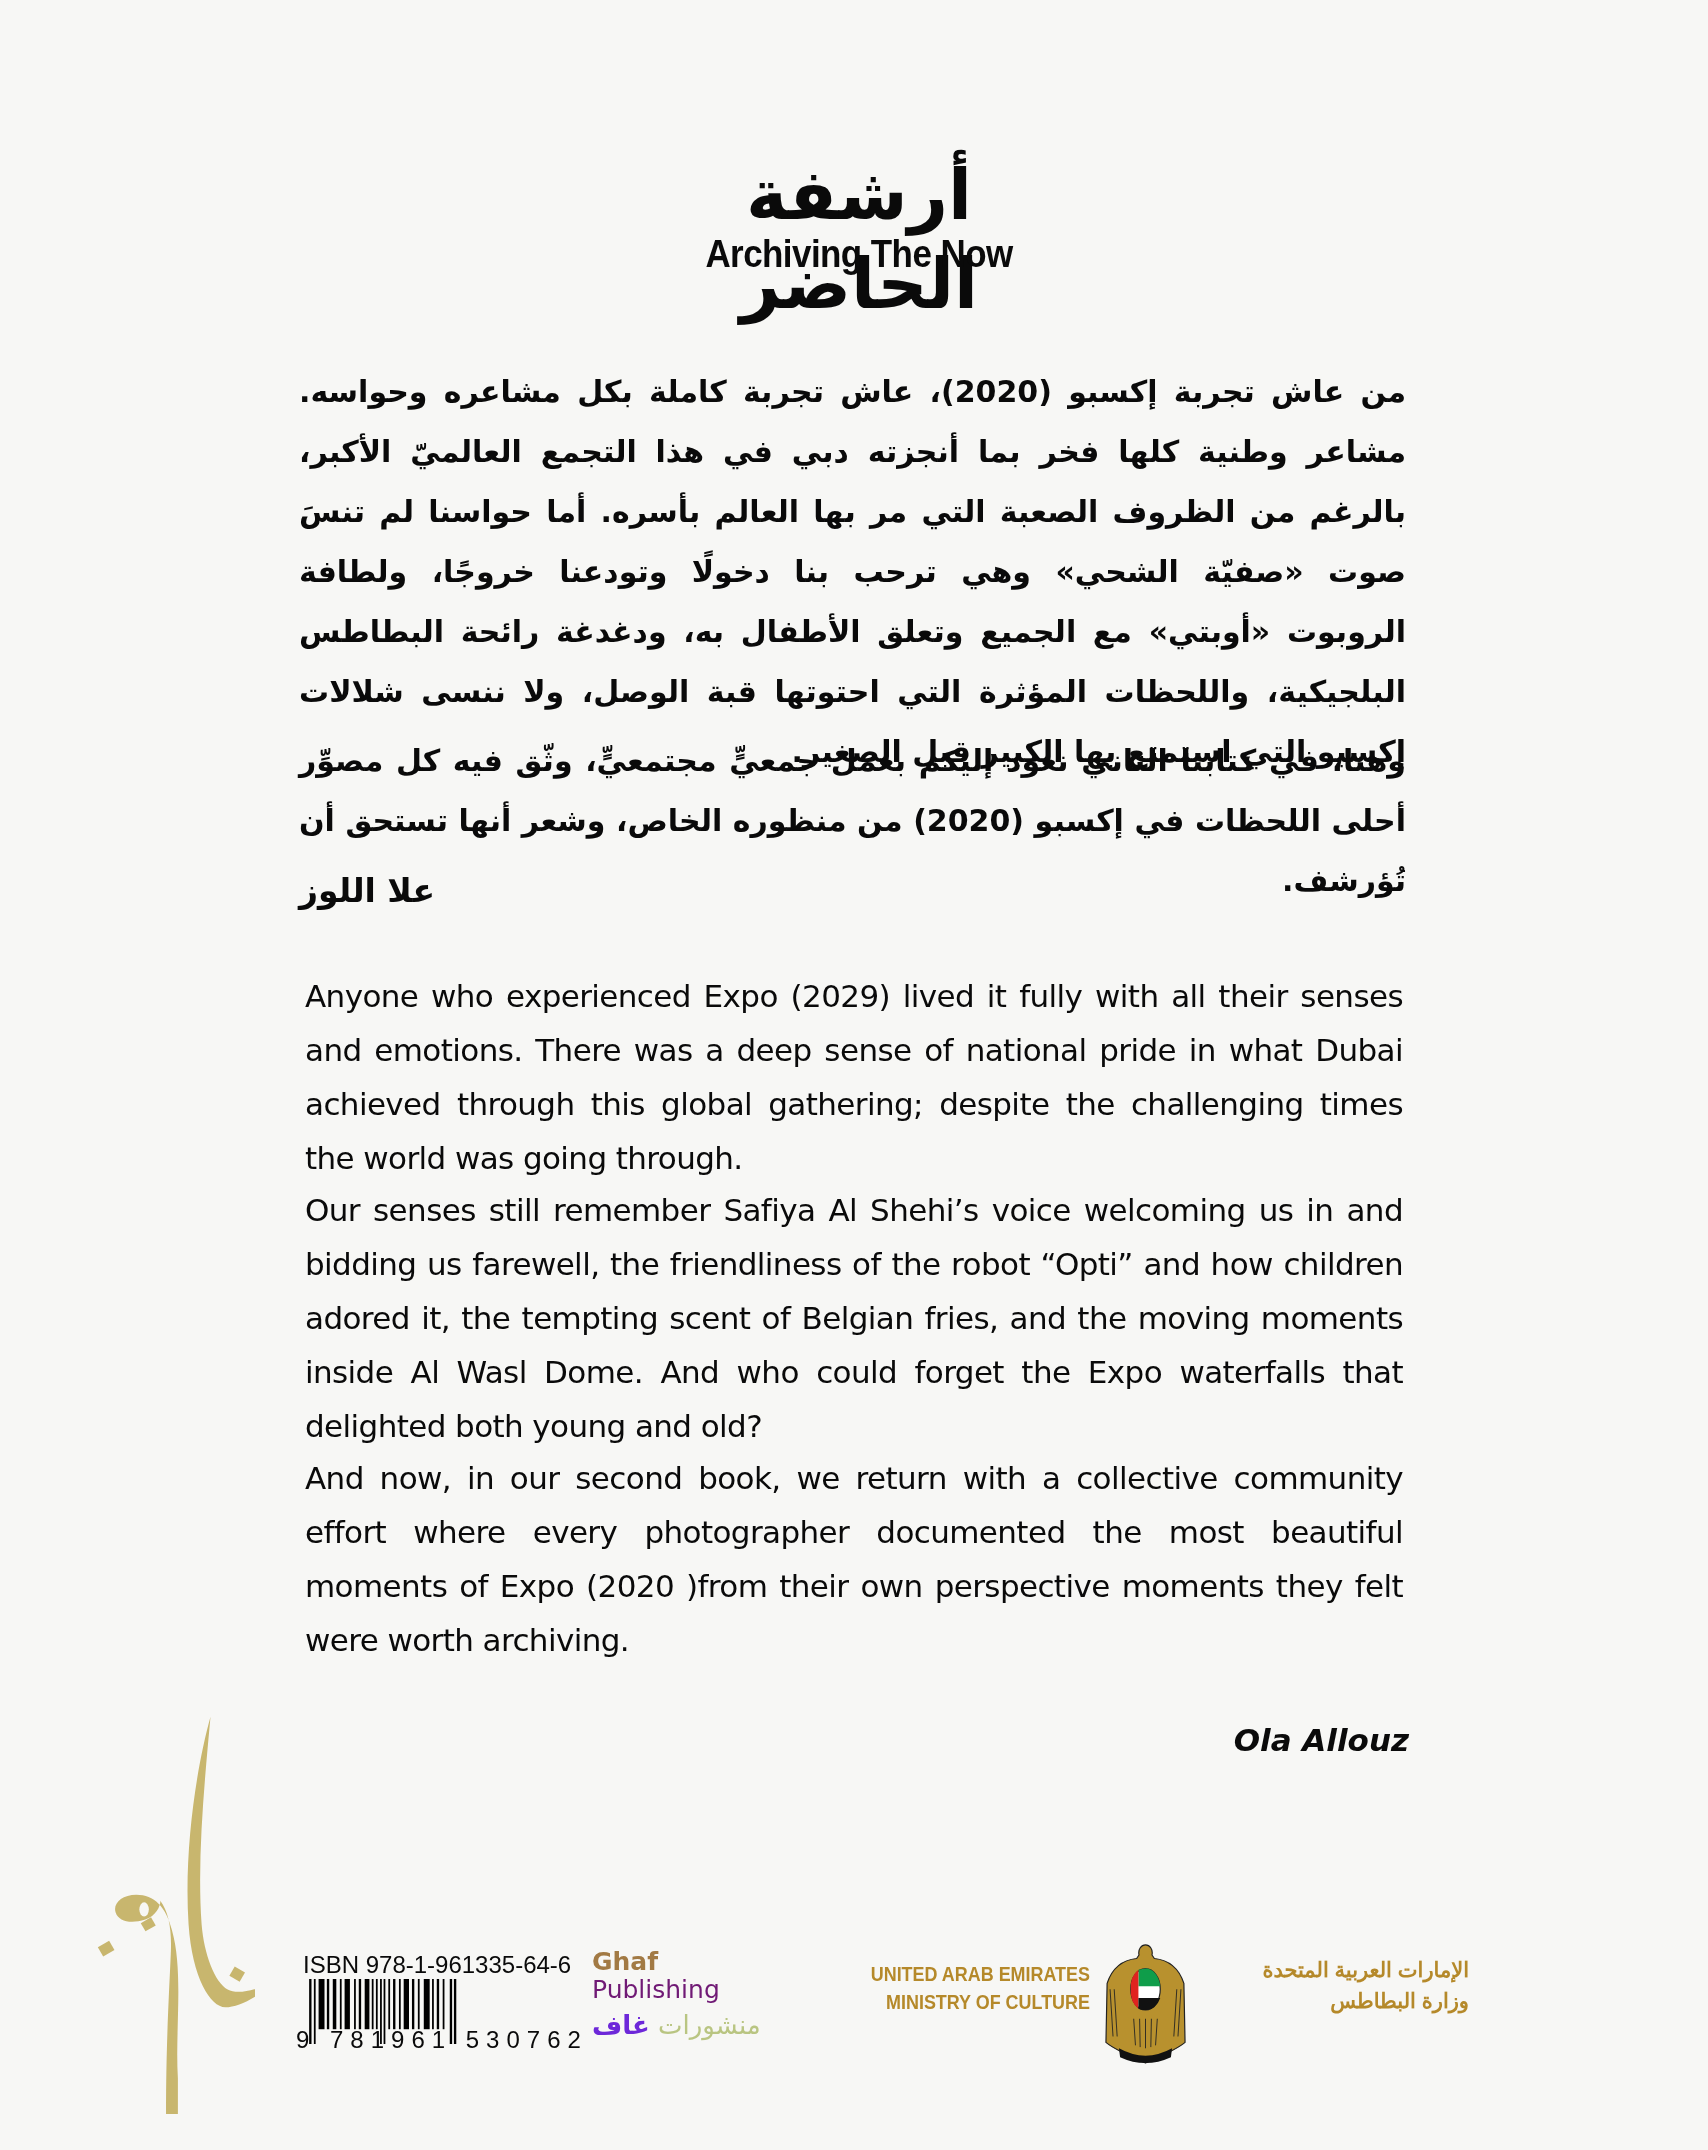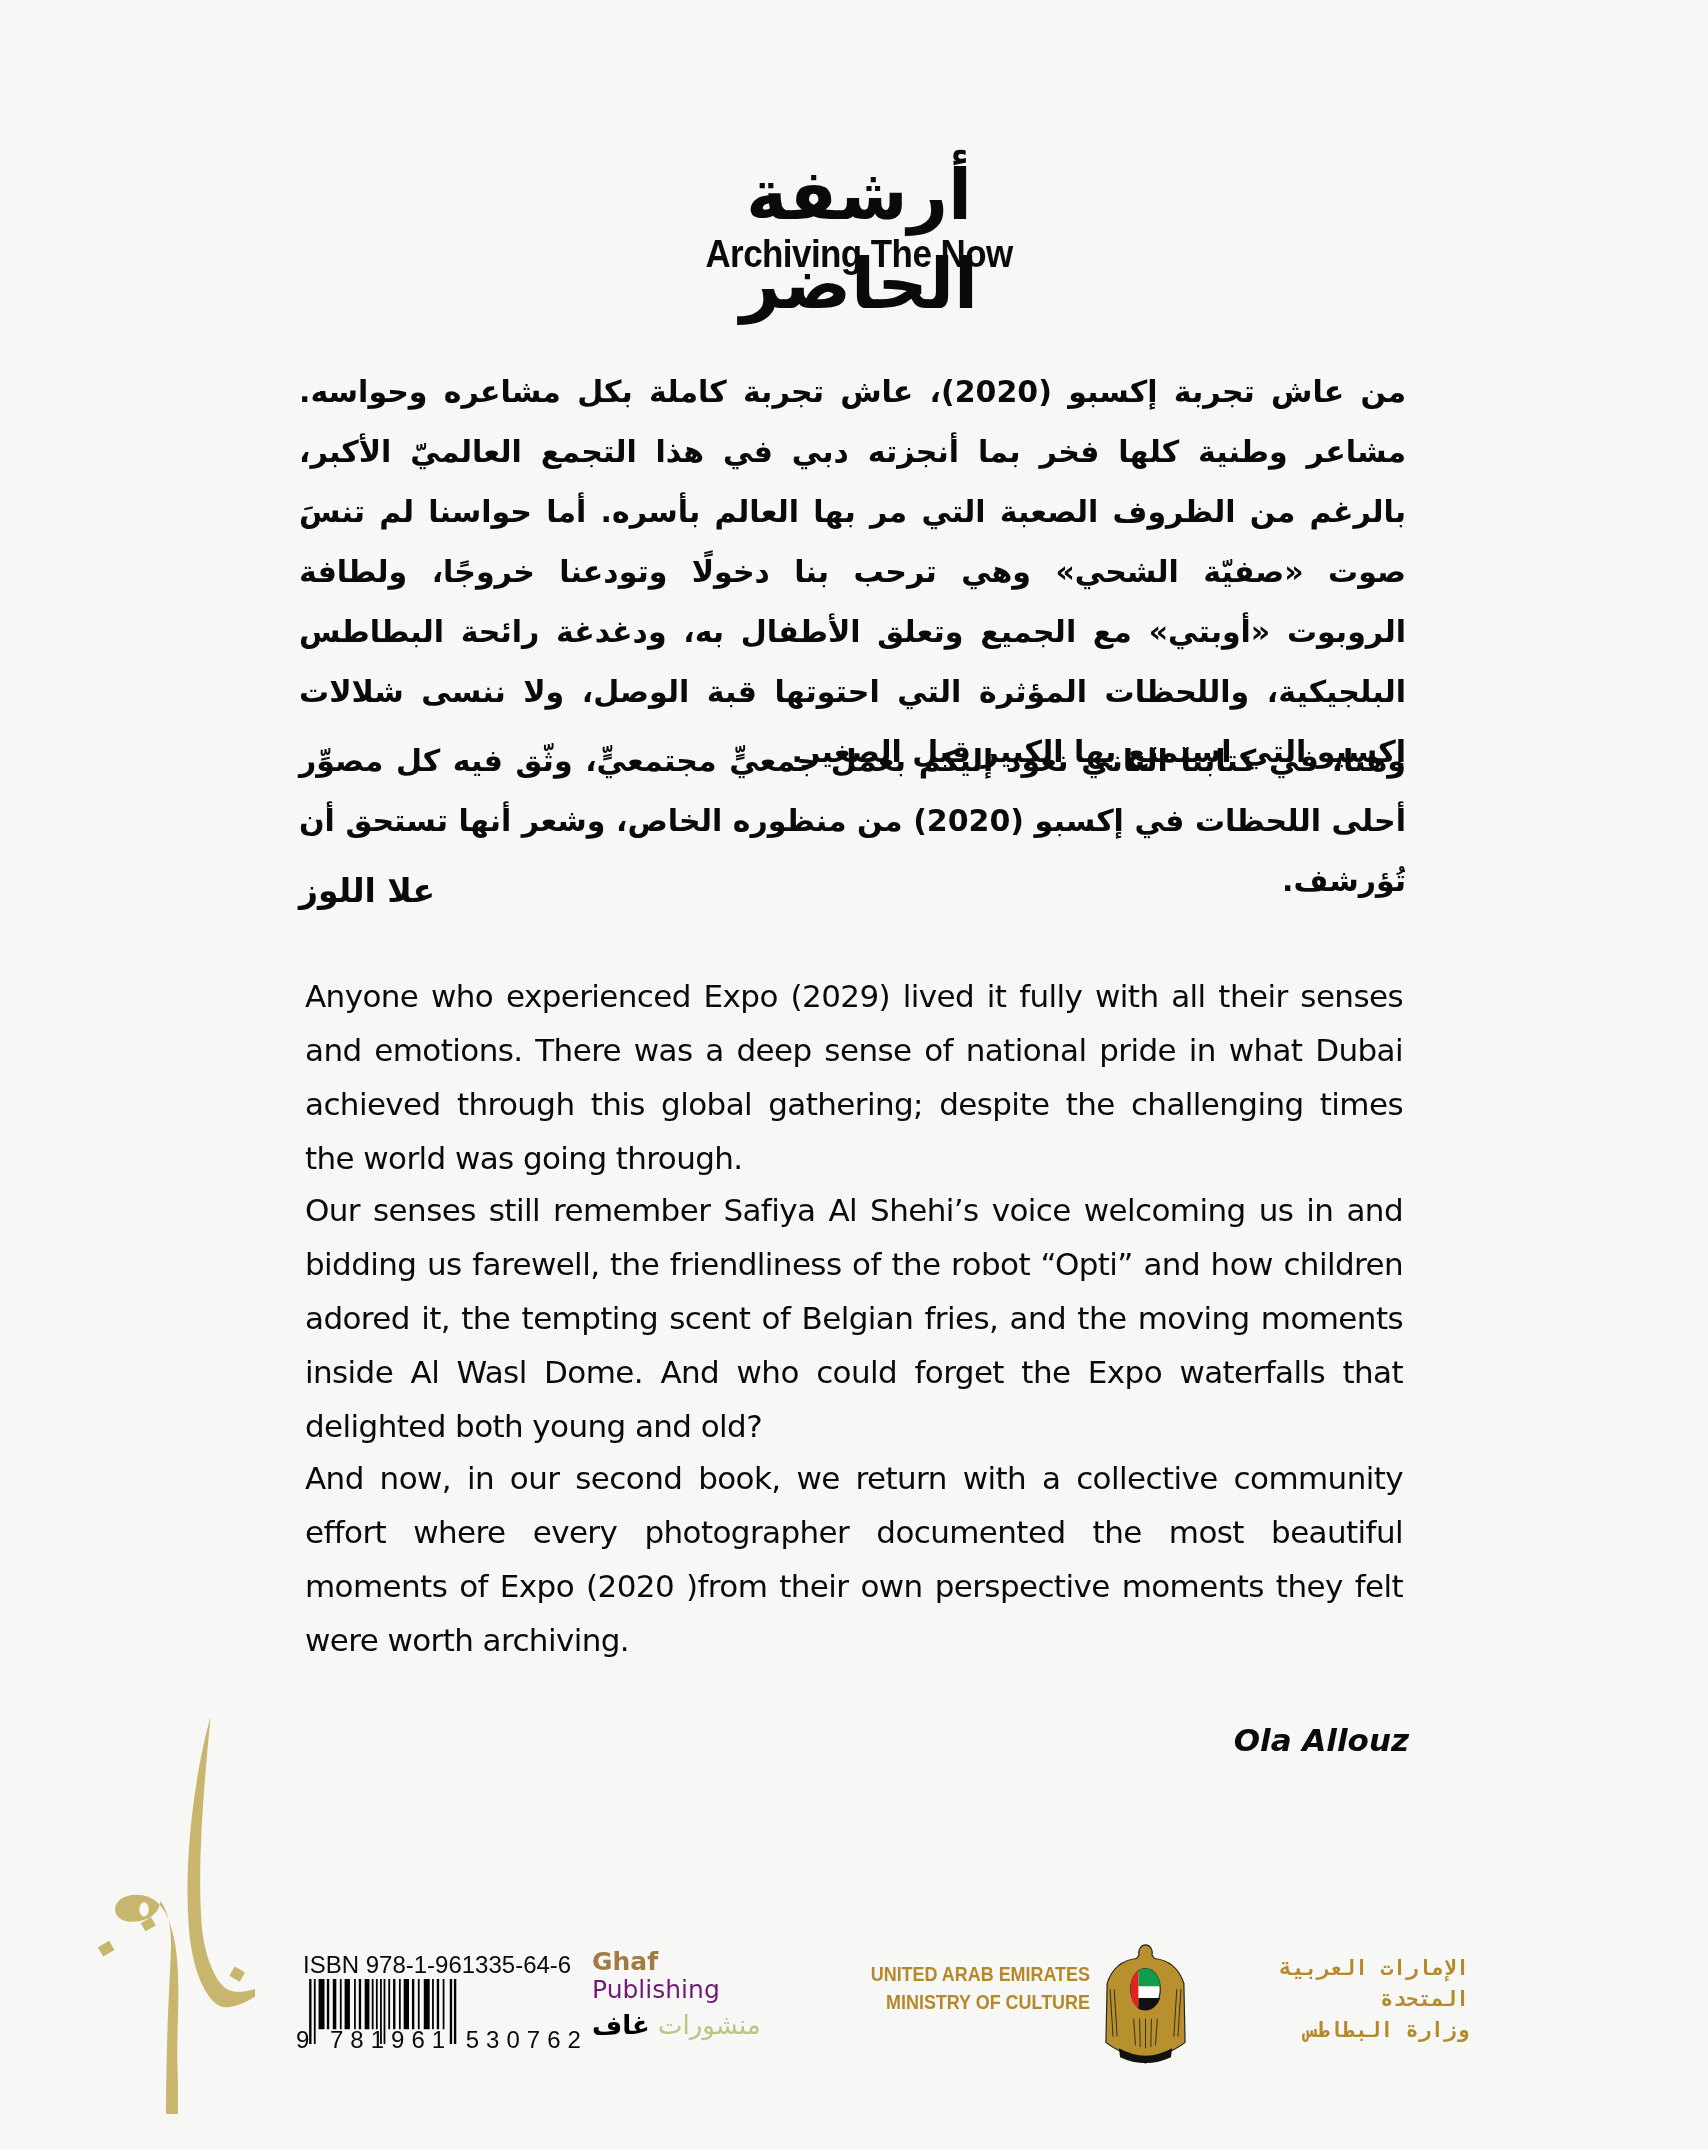--- a/index.html
+++ b/index.html
@@ -16,25 +16,25 @@
   #en-p2{top:1183px;}
   #en-p3{top:1451px;}
   #en-sign{left:1125px;top:1720px;width:284px;text-align:right;font-family:"DejaVu Sans",sans-serif;font-weight:bold;font-style:italic;font-size:31px;line-height:41px;}
   #ghaf-logo{left:83px;top:1699px;width:172px;height:415px;}
   #isbn-text{left:303px;top:1951px;font-family:"Liberation Sans",sans-serif;font-size:24px;line-height:27px;letter-spacing:0px;}
   #barcode{left:309px;top:1979px;width:148px;height:65px;}
   #barcode-digits{left:296px;top:2025px;font-family:"Liberation Sans",sans-serif;font-size:24px;line-height:30px;letter-spacing:7px;}
   #ghaf-name{left:592px;top:1947px;font-family:"DejaVu Sans",sans-serif;font-weight:bold;font-size:25px;line-height:30px;color:#a27a44;}
   #ghaf-sub{left:592px;top:1975px;font-family:"DejaVu Sans",sans-serif;font-size:25px;line-height:30px;color:#701a75;}
   #ghaf-ar{left:592px;top:2009px;font-family:"DejaVu Sans",sans-serif;font-size:26px;line-height:32px;direction:rtl;}
-  #ghaf-ar .b{color:#000000;font-weight:bold;}
+  #ghaf-ar .b{color:#6d28d9;font-weight:bold;}
   #ghaf-ar .l{color:#b9c582;}
   #uae-en{left:841px;top:1960px;width:249px;text-align:right;font-family:"Liberation Sans",sans-serif;font-weight:bold;font-size:19.5px;line-height:28px;color:#b5892a;transform:scaleX(0.92);transform-origin:right;}
   #emblem{left:1101px;top:1942px;width:89px;height:124px;}
-  #uae-ar{left:1214px;top:1954px;width:255px;text-align:right;direction:rtl;font-family:Liberation Mono, monospace;font-weight:bold;font-size:21px;line-height:31px;color:#b5892a;}
+  #uae-ar{left:1214px;top:1954px;width:255px;text-align:right;direction:rtl;font-family:Liberation Sans, sans-serif;font-weight:bold;font-size:21px;line-height:31px;color:#b5892a;}
 </style>
 </head>
 <body>
 
 <div id="title-ar" class="abs">أرشفة الحاضر</div>
 <div id="title-en" class="abs">Archiving The Now</div>
 
 <div id="ar-p1" class="abs ar-para">من عاش تجربة إكسبو (2020)، عاش تجربة كاملة بكل مشاعره وحواسه. مشاعر وطنية كلها فخر بما أنجزته دبي في هذا التجمع العالميّ الأكبر، بالرغم من الظروف الصعبة التي مر بها العالم بأسره. أما حواسنا لم تنسَ صوت «صفيّة الشحي» وهي ترحب بنا دخولًا وتودعنا خروجًا، ولطافة الروبوت «أوبتي» مع الجميع وتعلق الأطفال به، ودغدغة رائحة البطاطس البلجيكية، واللحظات المؤثرة التي احتوتها قبة الوصل، ولا ننسى شلالات إكسبو التي استمتع بها الكبير قبل الصغير.</div>
 <div id="ar-p2" class="abs ar-para">وهنا، في كتابنا الثاني نعود إليكم بعمل جمعيٍّ مجتمعيٍّ، وثّق فيه كل مصوِّر أحلى اللحظات في إكسبو (2020) من منظوره الخاص، وشعر أنها تستحق أن تُؤرشف.</div>
 <div id="ar-sign" class="abs">علا اللوز</div>

